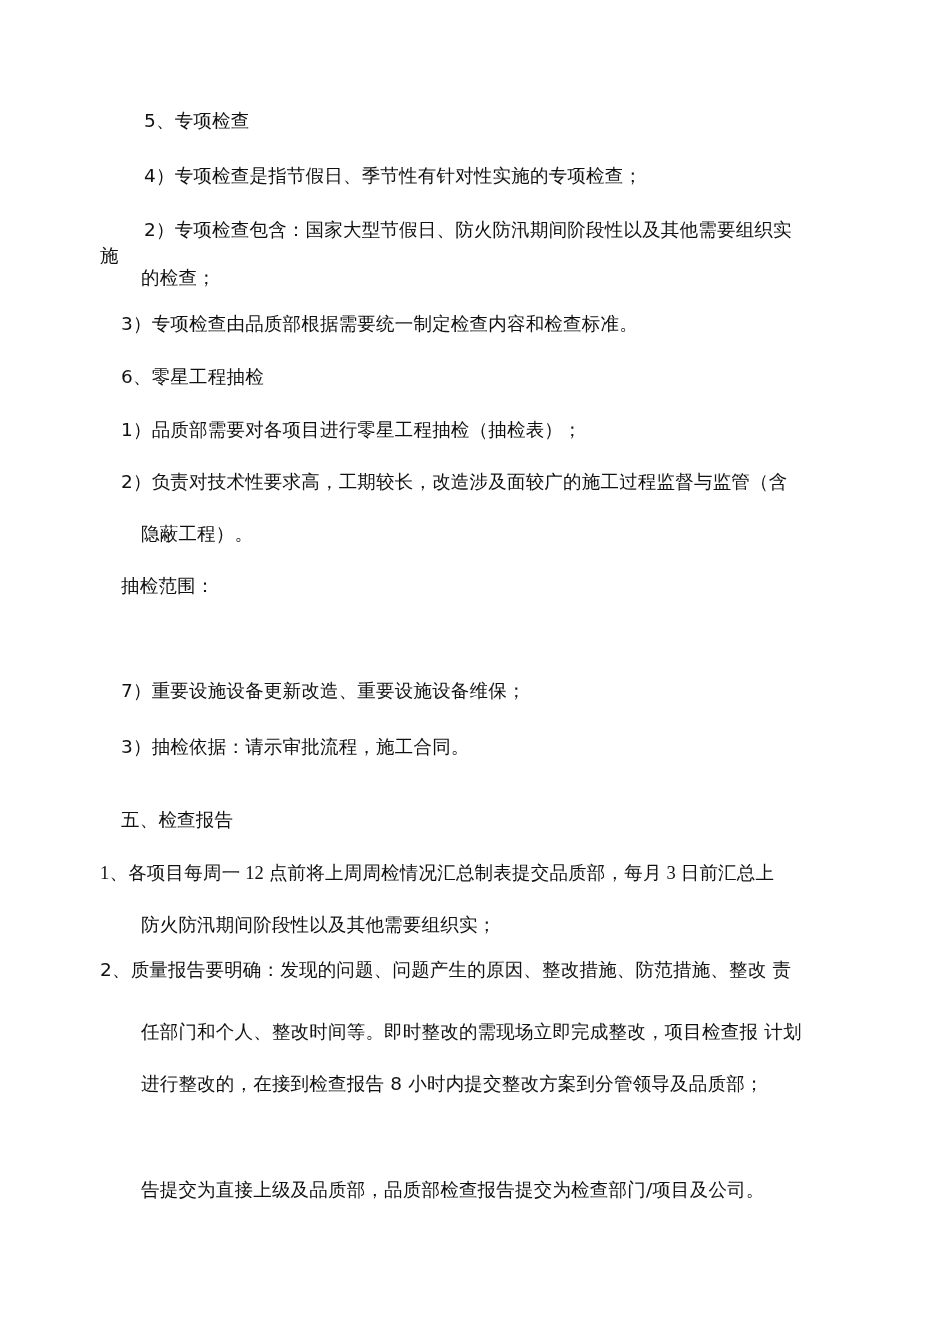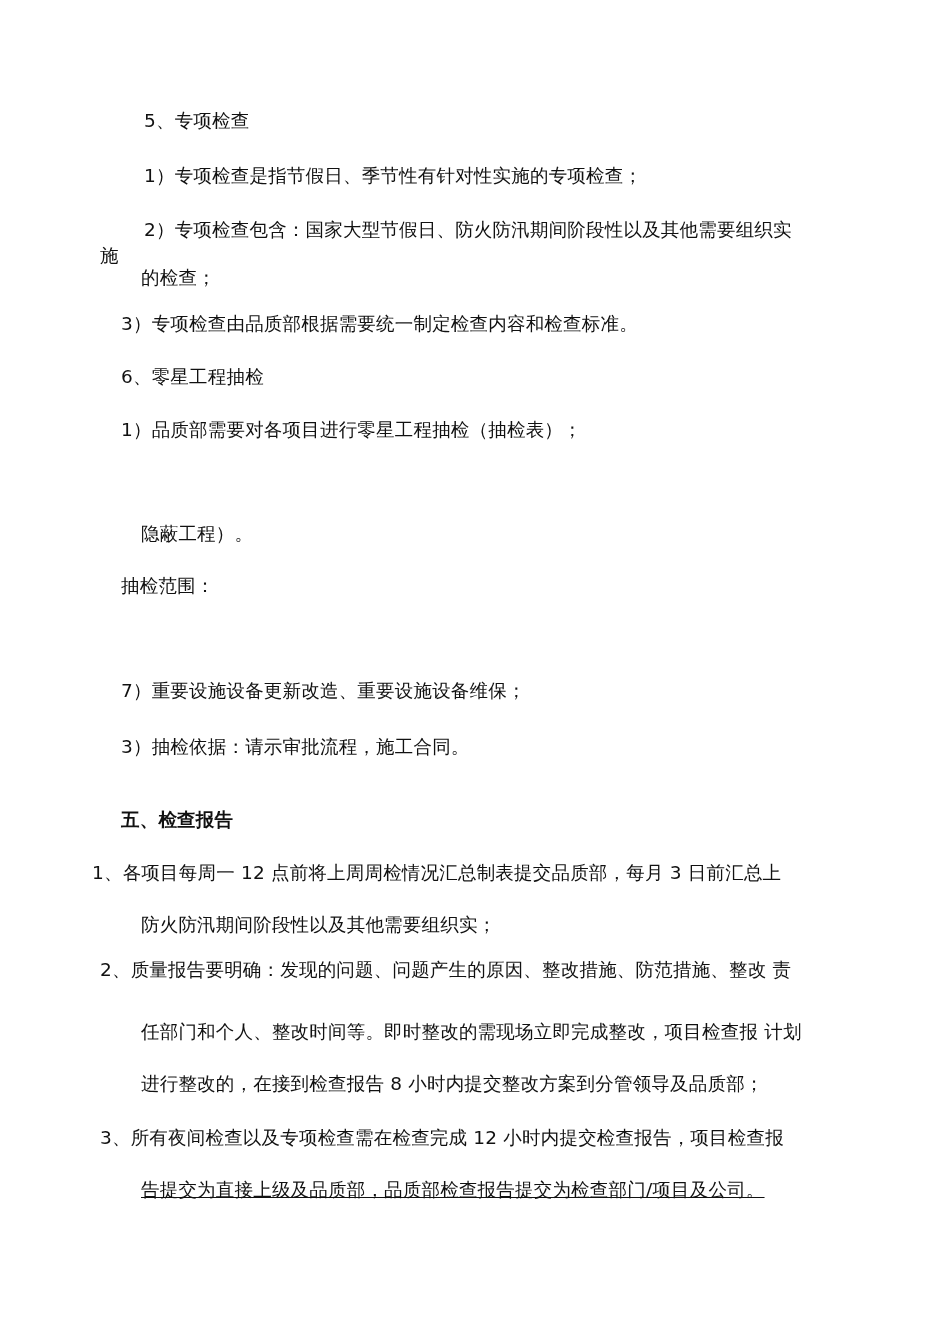--- a/index.html
+++ b/index.html
@@ -6,39 +6,39 @@
     body {
       width: 950px; height: 1344px; position: relative; overflow: hidden;
       font-family: "DejaVu Sans", "Liberation Sans", sans-serif;
       color: #111111;
     }
     .page { position: absolute; left: 0; top: 0; width: 932px; height: 1344px; }
     .line {
       position: absolute; white-space: nowrap;
       font-size: 18.5px; line-height: 24px; letter-spacing: 0.2px;
     }
-    .bold { font-weight: bold; }
+    .bold { font-weight: normal; }
   </style>
 </head>
 <body>
 
 <div class="page" id="page">
     <div class="line" style="left: 144px; top: 109px;">5、专项检查</div>
-    <div class="line" style="left: 144px; top: 164px;">1）专项检查是指节假日、季节性有针对性实施的专项检查；</div>
+    <div class="line" style="left: 144px; top: 164px;">4）专项检查是指节假日、季节性有针对性实施的专项检查；</div>
     <div class="line" style="left: 144px; top: 218px;">2）专项检查包含：国家大型节假日、防火防汛期间阶段性以及其他需要组织实</div>
     <div class="line" style="left: 100px; top: 244px;">施</div>
     <div class="line" style="left: 141px; top: 266px;">的检查；</div>
     <div class="line" style="left: 121px; top: 312px;">3）专项检查由品质部根据需要统一制定检查内容和检查标准。</div>
     <div class="line" style="left: 121px; top: 365px;">6、零星工程抽检</div>
     <div class="line" style="left: 121px; top: 418px;">1）品质部需要对各项目进行零星工程抽检（抽检表）；</div>
+    <div class="line" style="left: 121px; top: 470px;">2）负责对技术性要求高，工期较长，改造涉及面较广的施工过程监督与监管（含</div>
     <div class="line" style="left: 141px; top: 522px;">隐蔽工程）。</div>
     <div class="line" style="left: 121px; top: 574px;">抽检范围：</div>
     <div class="line" style="left: 121px; top: 679px;">7）重要设施设备更新改造、重要设施设备维保；</div>
     <div class="line" style="left: 121px; top: 735px;">3）抽检依据：请示审批流程，施工合同。</div>
     <div class="line bold" style="left: 121px; top: 808px;">五、检查报告</div>
-    <div class="line" style="left: 92px; top: 861px;">1、各项目每周一 12 点前将上周周检情况汇总制表提交品质部，每月 3 日前汇总上</div>
+    <div class="line" style="left: 100px; top: 861px; font-family: Liberation Serif, serif;">1、各项目每周一 12 点前将上周周检情况汇总制表提交品质部，每月 3 日前汇总上</div>
     <div class="line" style="left: 141px; top: 913px;">防火防汛期间阶段性以及其他需要组织实；</div>
     <div class="line" style="left: 100px; top: 958px;">2、质量报告要明确：发现的问题、问题产生的原因、整改措施、防范措施、整改 责</div>
     <div class="line" style="left: 141px; top: 1020px;">任部门和个人、整改时间等。即时整改的需现场立即完成整改，项目检查报 计划</div>
     <div class="line" style="left: 141px; top: 1072px;">进行整改的，在接到检查报告 8 小时内提交整改方案到分管领导及品质部；</div>
-    <div class="line" style="left: 100px; top: 1126px;">3、所有夜间检查以及专项检查需在检查完成 12 小时内提交检查报告，项目检查报</div>
-    <div class="line" style="left: 141px; top: 1178px; text-decoration: underline;">告提交为直接上级及品质部，品质部检查报告提交为检查部门/项目及公司。</div>
+    <div class="line" style="left: 141px; top: 1178px;">告提交为直接上级及品质部，品质部检查报告提交为检查部门/项目及公司。</div>
   </div>
 
 </body></html>

